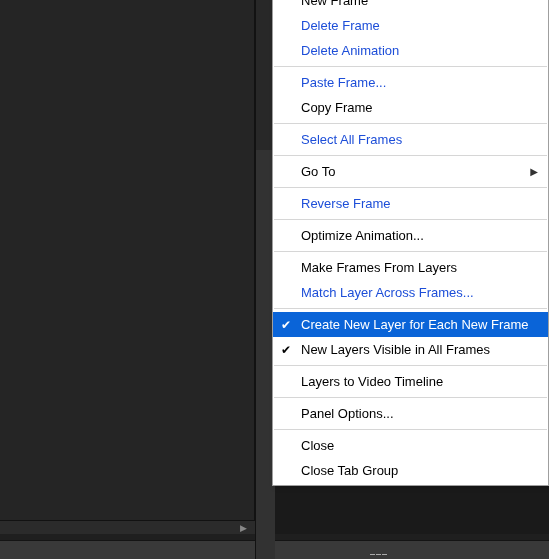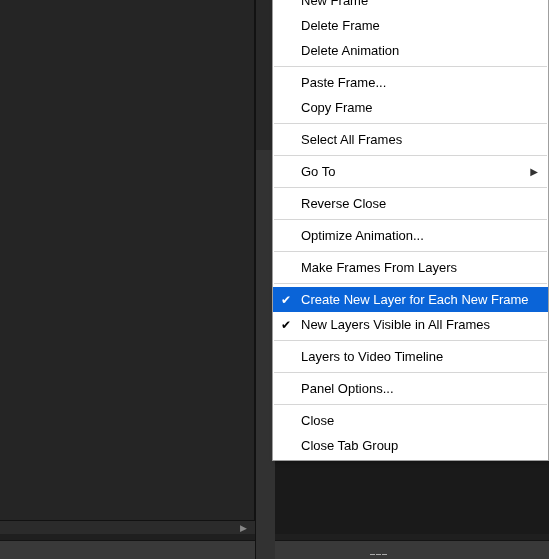--- a/index.html
+++ b/index.html
@@ -69,21 +69,21 @@
   .menu-item {
     position: relative;
     padding: 5px 22px 5px 28px;
     color: #000;
     cursor: default;
     white-space: nowrap;
     display:flex;
     align-items:center;
   }
   .menu-item.disabled {
-    color: #000000;
+    color: #1d4ed8;
   }
   .menu-item.highlight {
     background: #0a64d8;
     color: #fff;
   }
   .menu-sep {
     height: 1px;
     background: #d6d6d6;
     margin: 3px 1px;
   }
@@ -143,29 +143,32 @@
     <div class="menu-item disabled">
       <span>Select All Frames</span>
     </div>
     <div class="menu-sep"></div>
     <div class="menu-item">
       <span>Go To</span>
       <span class="submenu-arrow">▶</span>
     </div>
     <div class="menu-sep"></div>
     <div class="menu-item disabled">
-      <span>Reverse Close</span>
+      <span>Reverse Frame</span>
     </div>
     <div class="menu-sep"></div>
     <div class="menu-item">
       <span>Optimize Animation...</span>
     </div>
     <div class="menu-sep"></div>
     <div class="menu-item">
       <span>Make Frames From Layers</span>
+    </div>
+    <div class="menu-item disabled">
+      <span>Match Layer Across Frames...</span>
     </div>
     <div class="menu-sep"></div>
     <div class="menu-item highlight">
       <span class="check">✔</span>
       <span>Create New Layer for Each New Frame</span>
     </div>
     <div class="menu-item">
       <span class="check">✔</span>
       <span>New Layers Visible in All Frames</span>
     </div>

